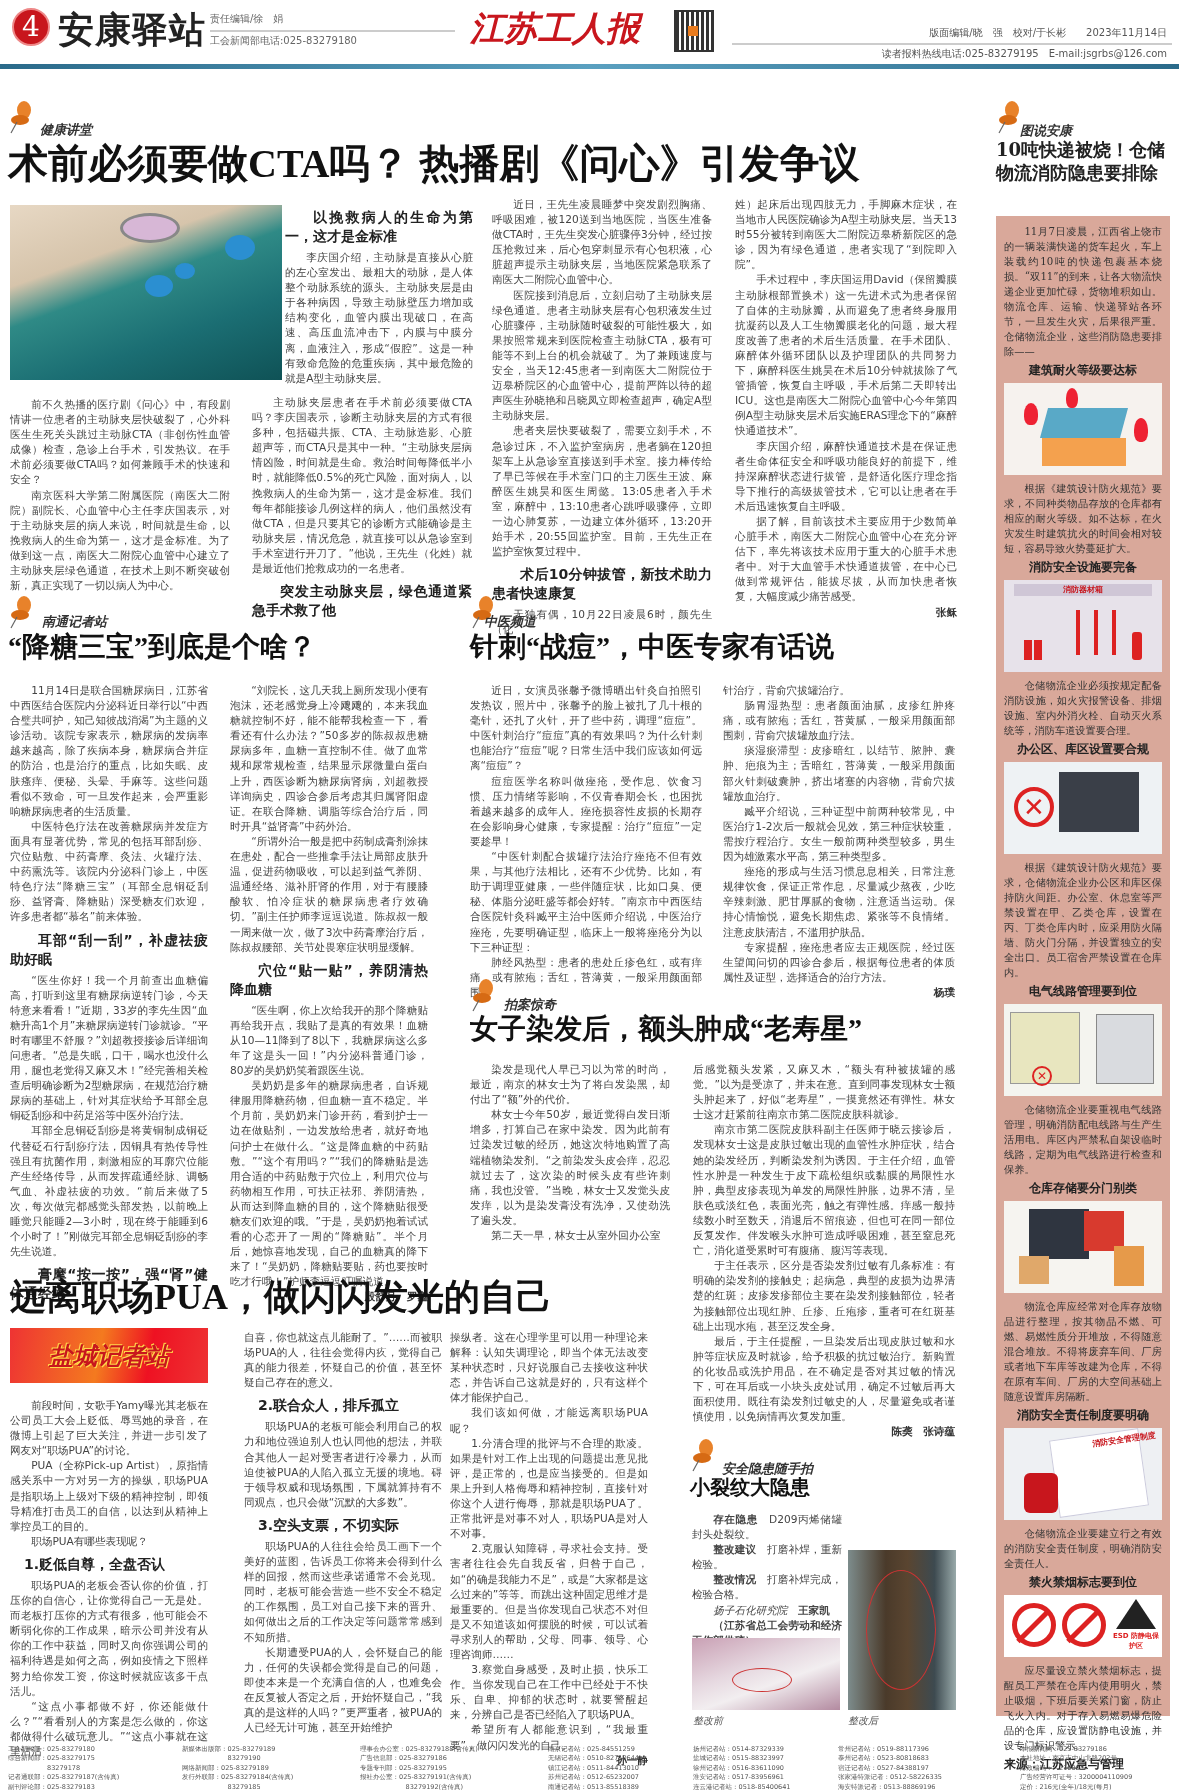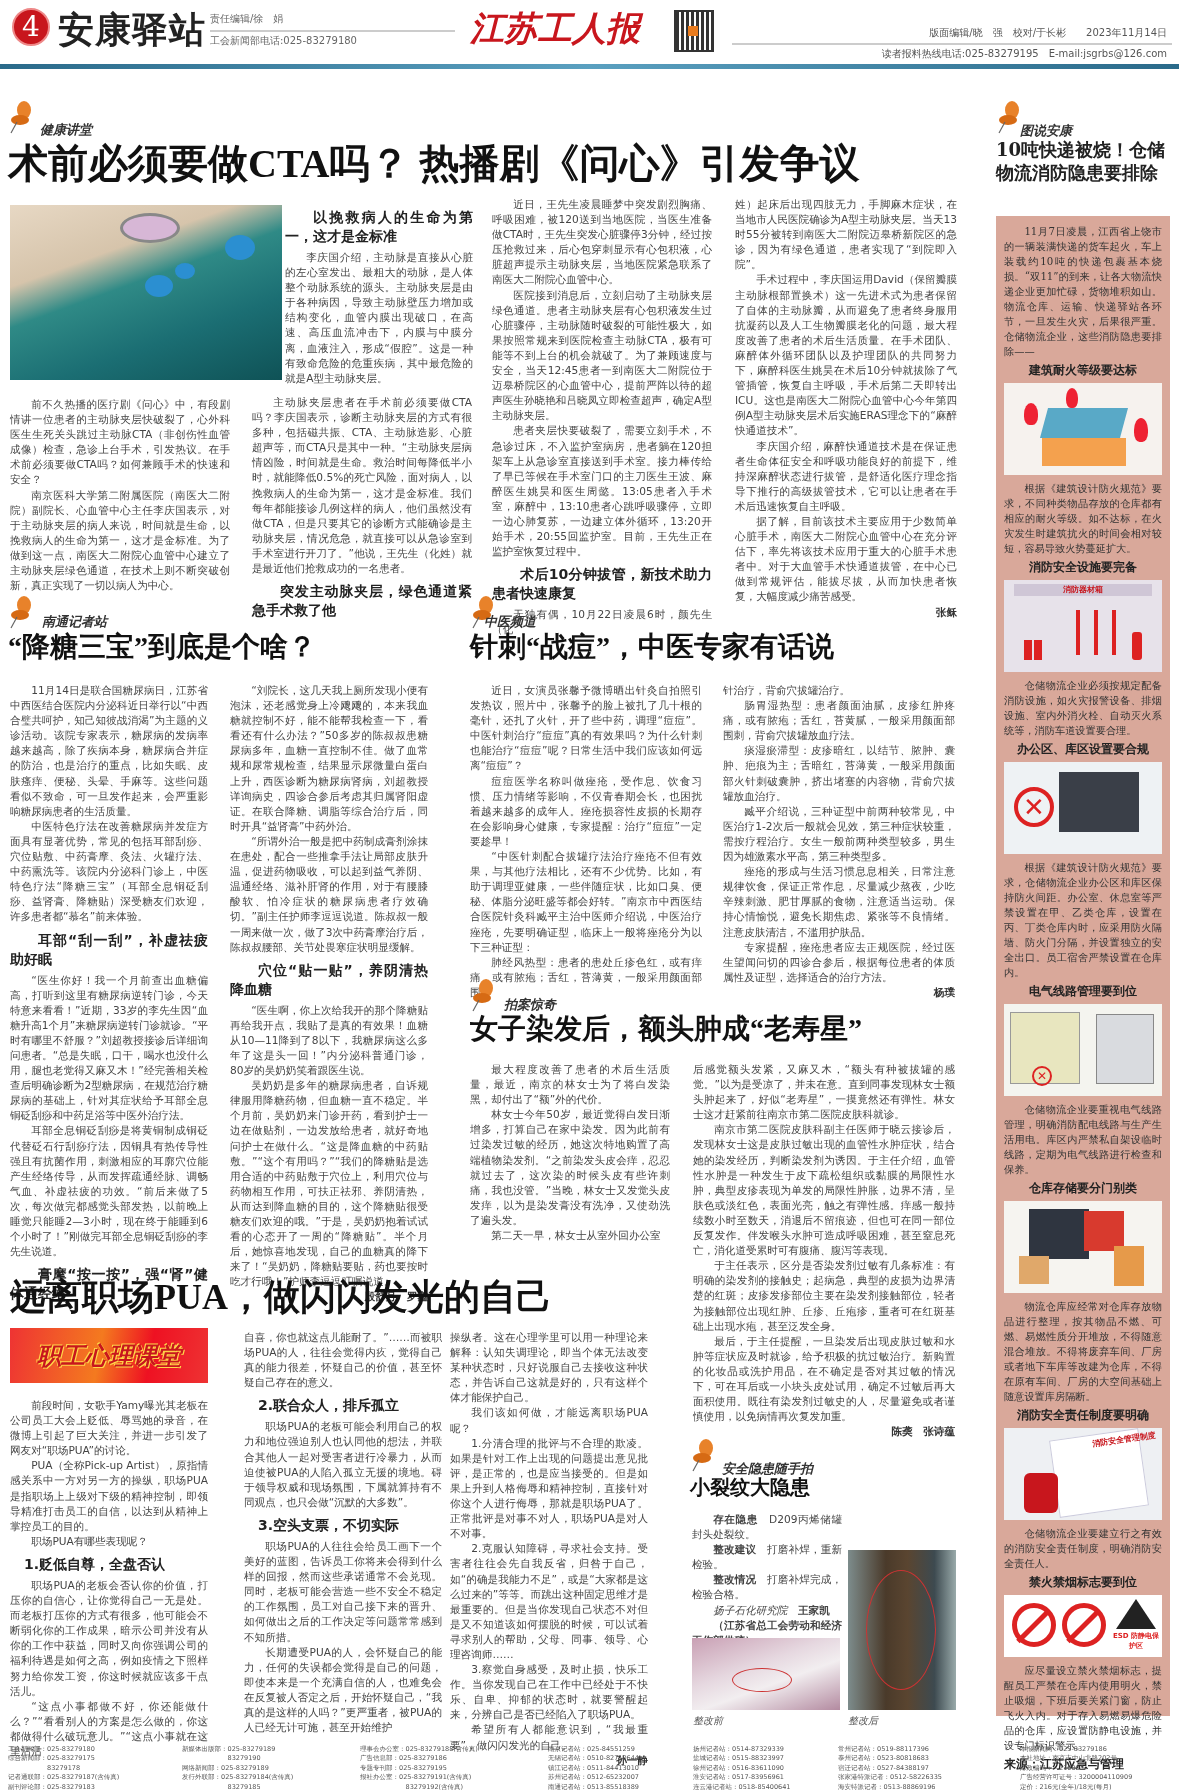--- a/index.html
+++ b/index.html
@@ -160,35 +160,35 @@
 <div class="abs" style="left:470px;top:978px">
   <svg class="pin" viewBox="0 0 30 34">
       <ellipse cx="16" cy="10" rx="7" ry="9" fill="#e8822a"></ellipse>
       <ellipse cx="12" cy="20" rx="9" ry="5" fill="#d66a14"></ellipse>
       <line x1="9" y1="22" x2="3" y2="33" stroke="#666" stroke-width="1.2"></line>
     </svg>
 </div>
 <div class="abs kicker" style="left:504px;top:996px">拍案惊奇</div>
 <div class="abs headline" style="left:470px;top:1010px;font-size:28px">女子染发后，额头肿成“老寿星”</div>
 <div class="abs col" style="left:470px;top:1062px;width:200px">
-  <p>最大程度改善了患者的术后生活质量，最近，南京的林女士为了将白发染黑，却付出了“额”外的代价。</p>
+  <p>染发是现代人早已习以为常的时尚，最近，南京的林女士为了将白发染黑，却付出了“额”外的代价。</p>
   <p>林女士今年50岁，最近觉得白发日渐增多，打算自己在家中染发。因为此前有过染发过敏的经历，她这次特地购置了高端植物染发剂。“之前染发头皮会痒，忍忍就过去了，这次染的时候头皮有些许刺痛，我也没管。”当晚，林女士又发觉头皮发痒，以为是染发膏没有洗净，又使劲洗了遍头发。</p>
   <p>第二天一早，林女士从室外回办公室</p>
 </div>
 <div class="abs col" style="left:693px;top:1062px;width:262px">
   <p class="noind">后感觉额头发紧，又麻又木，“额头有种被拔罐的感觉。”以为是受凉了，并未在意。直到同事发现林女士额头肿起来了，好似“老寿星”，一摸竟然还有弹性。林女士这才赶紧前往南京市第二医院皮肤科就诊。</p>
   <p>南京市第二医院皮肤科副主任医师于晓云接诊后，发现林女士这是皮肤过敏出现的血管性水肿症状，结合她的染发经历，判断染发剂为诱因。于主任介绍，血管性水肿是一种发生于皮下疏松组织或黏膜的局限性水肿，典型皮疹表现为单发的局限性肿胀，边界不清，呈肤色或淡红色，表面光亮，触之有弹性感。痒感一般持续数小时至数天，消退后不留痕迹，但也可在同一部位反复发作。伴发喉头水肿可造成呼吸困难，甚至窒息死亡，消化道受累时可有腹痛、腹泻等表现。</p>
   <p>于主任表示，区分是否染发剂过敏有几条标准：有明确的染发剂的接触史；起病急，典型的皮损为边界清楚的红斑；皮疹发疹部位主要在染发剂接触部位，轻者为接触部位出现红肿、丘疹、丘疱疹，重者可在红斑基础上出现水疱，甚至泛发全身。</p>
   <p>最后，于主任提醒，一旦染发后出现皮肤过敏和水肿等症状应及时就诊，给予积极的抗过敏治疗。新购置的化妆品或洗护用品，在不确定是否对其过敏的情况下，可在耳后或一小块头皮处试用，确定不过敏后再大面积使用。既往有染发剂过敏史的人，尽量避免或者谨慎使用，以免病情再次复发加重。</p>
   <div class="byline">陈䶮　张诗蕴</div>
 </div>
 
 <div class="abs headline" style="left:10px;top:1273px;font-size:36px">远离职场PUA，做闪闪发光的自己</div>
 <div class="abs pua-banner">
-    <span>职工心理课堂</span>
+    <span>盐城记者站</span>
   </div>
 <div class="abs col" style="left:10px;top:1398px;width:198px">
   <p>前段时间，女歌手Yamy曝光其老板在公司员工大会上贬低、辱骂她的录音，在微博上引起了巨大关注，并进一步引发了网友对“职场PUA”的讨论。</p>
   <p>PUA（全称Pick-up Artist），原指情感关系中一方对另一方的操纵，职场PUA是指职场上上级对下级的精神控制，即领导精准打击员工的自信，以达到从精神上掌控员工的目的。</p>
   <p>职场PUA有哪些表现呢？</p>
   <div class="subhead" style="text-indent:1em">1.贬低自尊，全盘否认</div>
   <p>职场PUA的老板会否认你的价值，打压你的自信心，让你觉得自己一无是处。而老板打压你的方式有很多，他可能会不断弱化你的工作成果，暗示公司并没有从你的工作中获益，同时又向你强调公司的福利待遇是如何之高，例如疫情之下照样努力给你发工资，你这时候就应该多干点活儿。</p>
   <p>“这点小事都做不好，你还能做什么？”“看看别人的方案是怎么做的，你这都做得什么破玩意儿。”“这点小事就在这里沾沾</p>
 </div>
 <div class="abs col" style="left:244px;top:1330px;width:198px">

